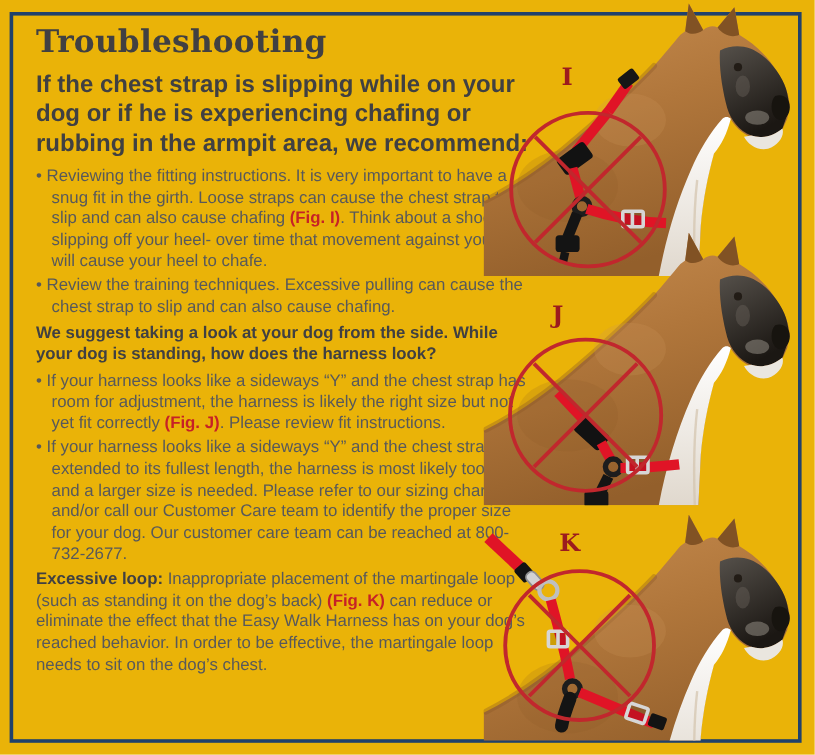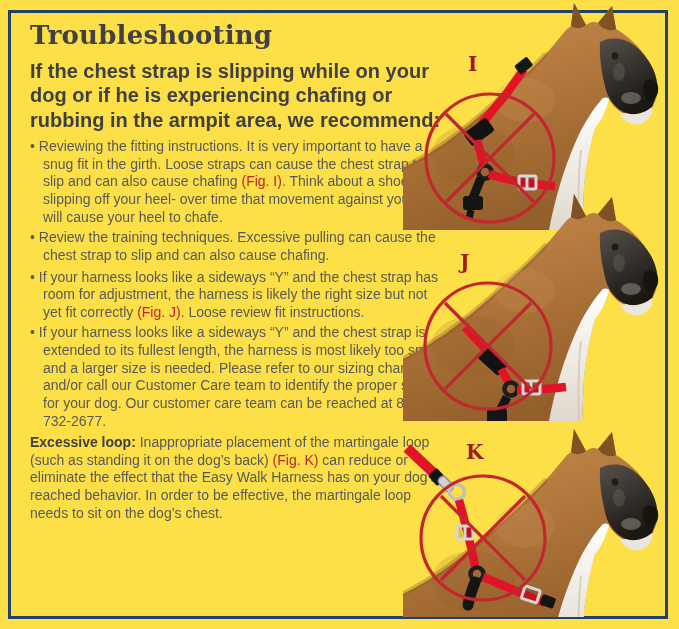--- a/index.html
+++ b/index.html
@@ -1,29 +1,29 @@
 <!DOCTYPE html>
 <html><head>
 <meta charset="utf-8">
 <style>
   html,body{margin:0;padding:0;background:#fff;}
-  .page{position:relative;width:679px;height:629px;background:#fde047;overflow:hidden;
+  .page{position:relative;width:679px;height:629px;background:#eab308;overflow:hidden;
         font-family:"Liberation Sans",sans-serif;}
   .frame{position:absolute;left:8px;top:10px;right:11px;bottom:10px;
          border:3px solid #21416b;pointer-events:none;}
   .content{position:absolute;left:30px;top:20px;width:412px;color:#58595b;}
   h1.title{margin:0 0 9px 0;font-family:"DejaVu Serif",serif;font-weight:700;
            font-size:26px;color:#414042;letter-spacing:.2px;}
   .bold{font-weight:bold;color:#404042;}
   p.intro{margin:0 0 6px 0;font-size:20px;line-height:1.22;}
   p.subhead{margin:4px 0 5px 0;font-size:14px;line-height:1.25;}
   ul.list{margin:0 0 4px 0;padding:0;list-style:none;font-size:14px;line-height:1.26;}
   ul.list li{margin:0 0 3px 0;padding-left:13px;text-indent:-13px;}
   ul.list li::before{content:"• ";color:#58595b;}
-  .fig{color:#c62127;font-weight:normal;text-align:right;}
+  .fig{color:#c62127;font-weight:bold;text-align:right;}
   p.marti{margin:4px 0 0 0;font-size:14px;line-height:1.26;}
   .figpanel{position:absolute;pointer-events:none;}
   #panel-i{left:403px;top:0;}
   #panel-j{left:403px;top:191px;}
   #panel-k{left:403px;top:426px;}
   .figlabel{position:absolute;font-family:"DejaVu Serif",serif;font-weight:700;
             font-size:20px;color:#9c1b1e;z-index:5;}
   #label-i{left:468px;top:52px;}
   #label-j{left:460px;top:250px;}
   #label-k{left:466px;top:440px;}
@@ -37,23 +37,24 @@
 
   <div class="content">
     <h1 class="title">Troubleshooting</h1>
     <p class="intro bold">If the chest strap is slipping while on your dog or if he is experiencing chafing or rubbing in the armpit area, we recommend:</p>
 
     <ul class="list">
       <li><span>Reviewing the fitting instructions. It is very important to have a snug fit in the girth. Loose straps can cause the chest strap to slip and can also cause chafing </span><span class="fig">(Fig. I)</span><span>. Think about a shoe slipping off your heel- over time that movement against your foot will cause your heel to chafe.</span></li>
       <li><span>Review the training techniques. Excessive pulling can cause the chest strap to slip and can also cause chafing.</span></li>
     </ul>
 
+    <p class="subhead bold">We suggest taking a look at your dog from the side. While your dog is standing, how does the harness look?</p>
 
     <ul class="list">
-      <li><span>If your harness looks like a sideways “Y” and the chest strap has room for adjustment, the harness is likely the right size but not yet fit correctly </span><span class="fig">(Fig. J)</span><span>. Loose review fit instructions.</span></li>
+      <li><span>If your harness looks like a sideways “Y” and the chest strap has room for adjustment, the harness is likely the right size but not yet fit correctly </span><span class="fig">(Fig. J)</span><span>. Please review fit instructions.</span></li>
       <li><span>If your harness looks like a sideways “Y” and the chest strap is extended to its fullest length, the harness is most likely too small and a larger size is needed. Please refer to our sizing chart and/or call our Customer Care team to identify the proper size for your dog. Our customer care team can be reached at 800-732-2677.</span></li>
     </ul>
 
     <p class="marti"><span class="bold">Excessive loop:</span><span> Inappropriate placement of the martingale loop (such as standing it on the dog’s back) </span><span class="fig">(Fig. K)</span><span> can reduce or eliminate the effect that the Easy Walk Harness has on your dog’s reached behavior. In order to be effective, the martingale loop needs to sit on the dog’s chest.</span></p>
   </div>
 
   <svg class="defs-svg" aria-hidden="true">
     <defs>
       <linearGradient id="fawn" x1="0" y1="0" x2="0.35" y2="1">
         <stop offset="0" stop-color="#c98f52"></stop>

